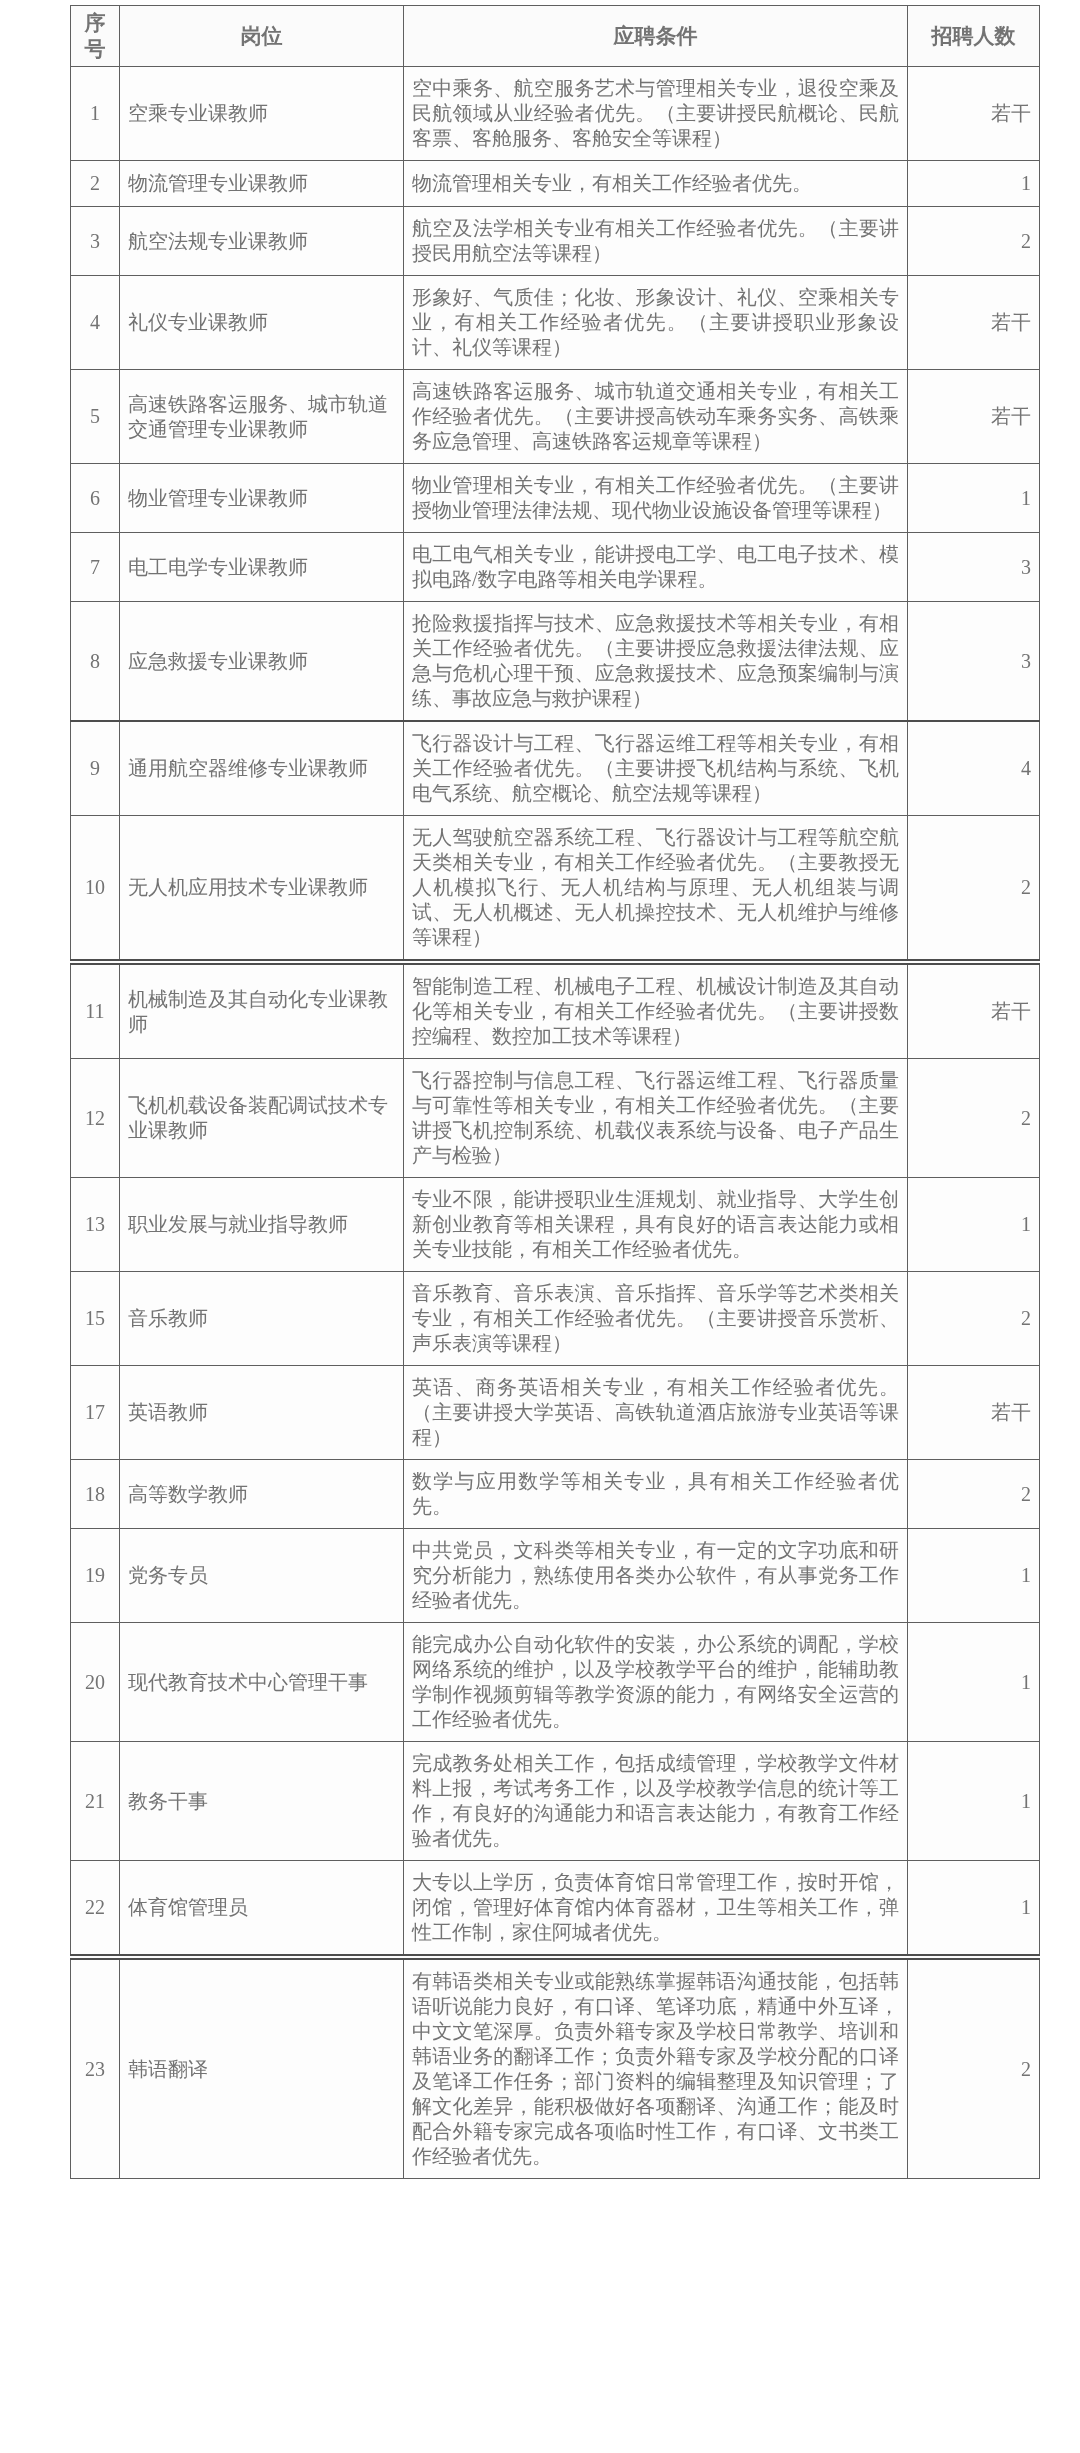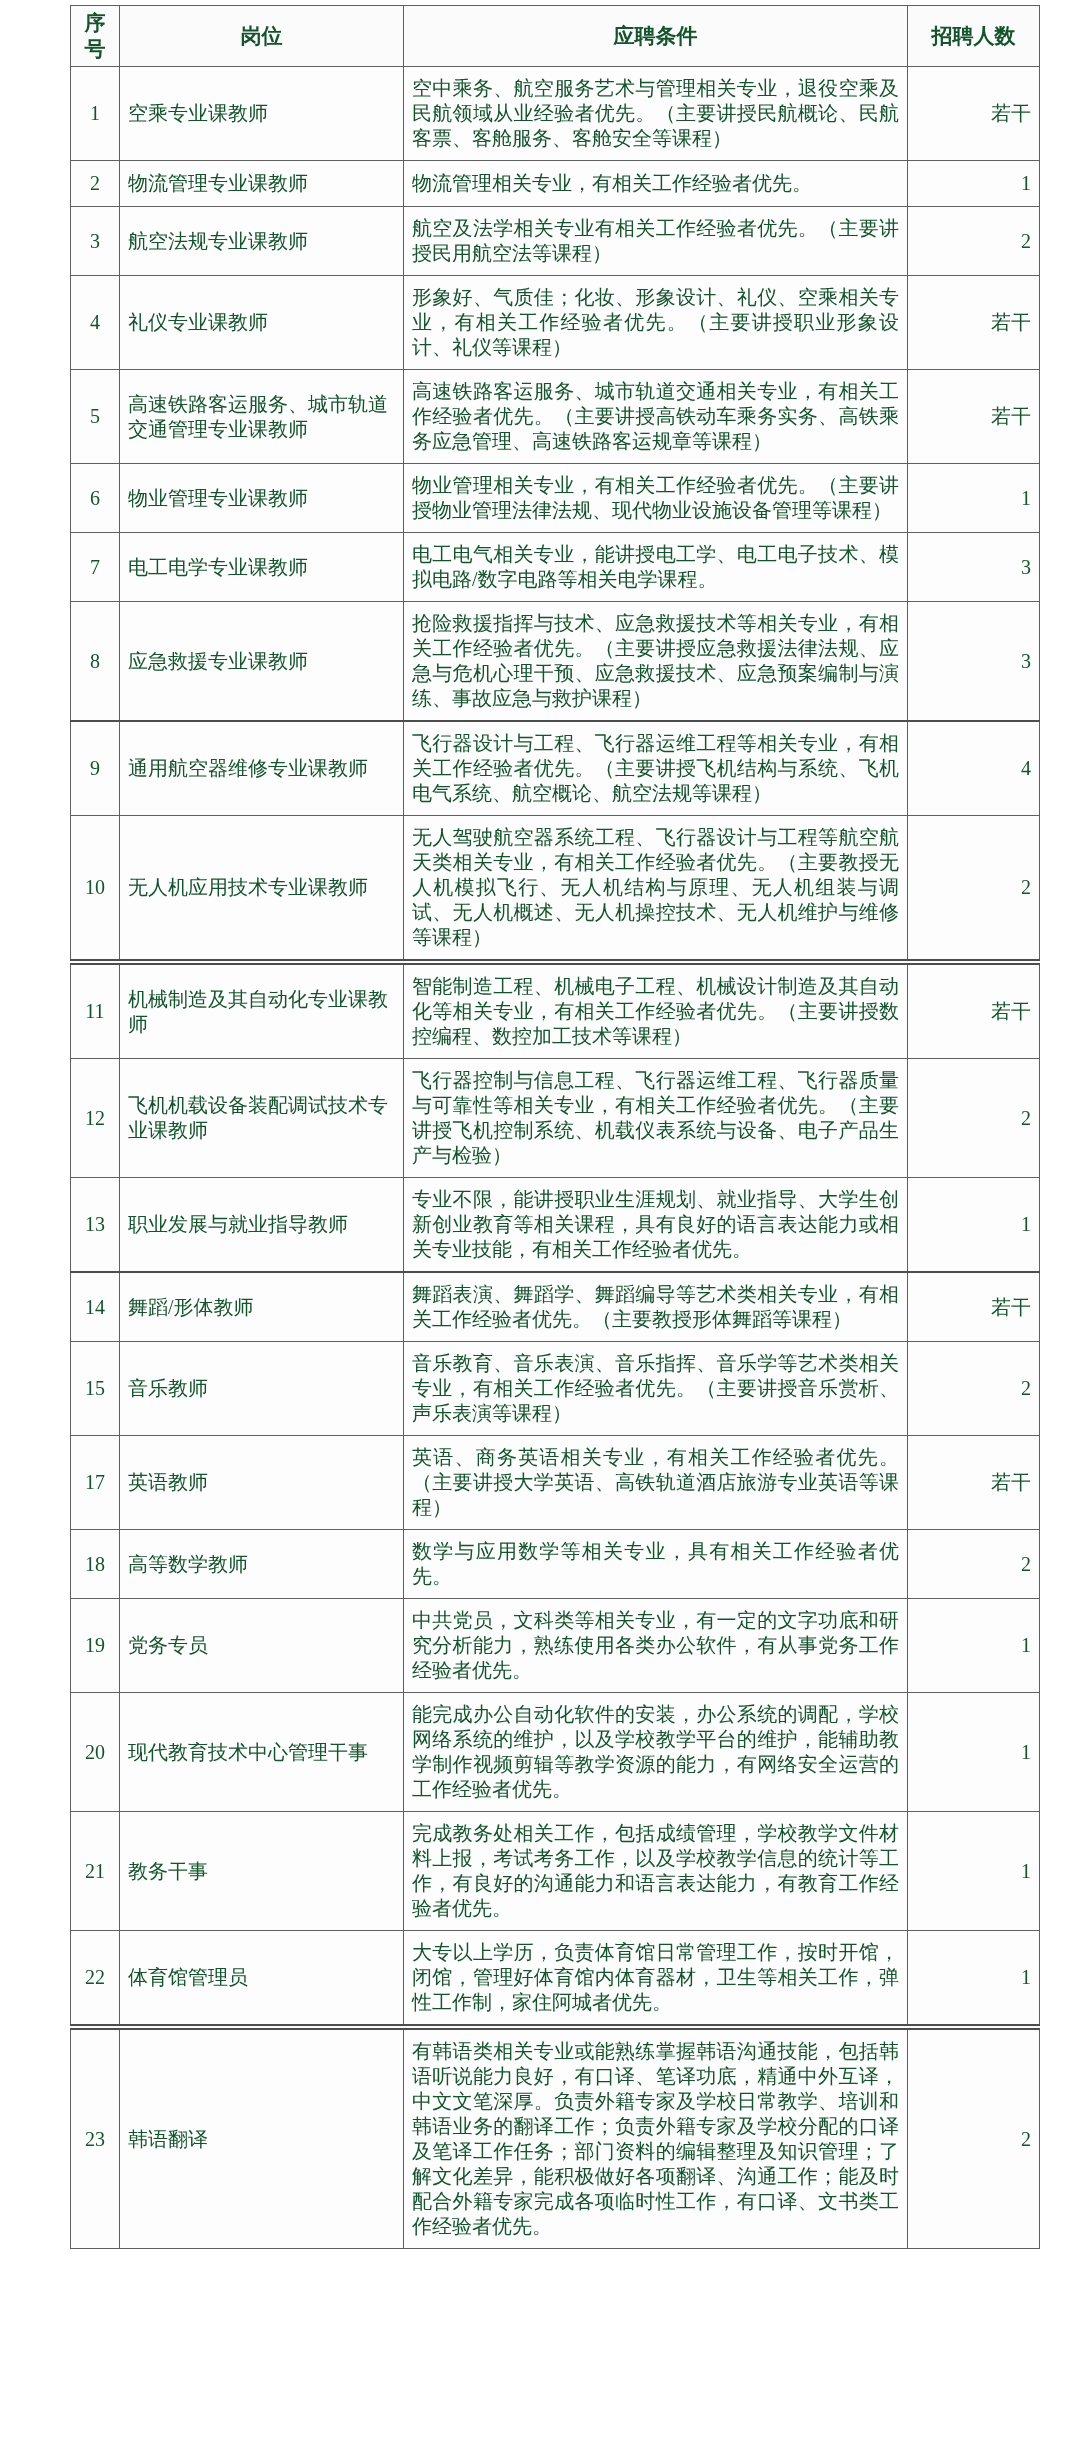--- a/index.html
+++ b/index.html
@@ -11,21 +11,21 @@
     width: 1080px;
     box-sizing: border-box;
     padding: 5px 41px 8px 70px;
     background: #ffffff;
   }
   table.recruit {
     border-collapse: collapse;
     width: 969px;
     table-layout: fixed;
     font-family: "Liberation Serif", "DejaVu Serif", serif;
-    color: #14532d;
+    color: #737373;
     background: #fdfdfd;
   }
   table.recruit th,
   table.recruit td {
     border: 1px solid #5f5f5f;
     vertical-align: middle;
     box-sizing: border-box;
     word-break: break-all;
   }
   table.recruit th {
@@ -141,26 +141,20 @@
     <td class="c-pos">飞机机载设备装配调试技术专业课教师</td>
     <td class="c-req">飞行器控制与信息工程、飞行器运维工程、飞行器质量与可靠性等相关专业，有相关工作经验者优先。（主要讲授飞机控制系统、机载仪表系统与设备、电子产品生产与检验）</td>
     <td class="c-cnt">2</td>
   </tr>
         <tr>
     <td class="c-no">13</td>
     <td class="c-pos">职业发展与就业指导教师</td>
     <td class="c-req">专业不限，能讲授职业生涯规划、就业指导、大学生创新创业教育等相关课程，具有良好的语言表达能力或相关专业技能，有相关工作经验者优先。</td>
     <td class="c-cnt">1</td>
   </tr>
-        <tr class="thick">
-    <td class="c-no">14</td>
-    <td class="c-pos">舞蹈/形体教师</td>
-    <td class="c-req">舞蹈表演、舞蹈学、舞蹈编导等艺术类相关专业，有相关工作经验者优先。（主要教授形体舞蹈等课程）</td>
-    <td class="c-cnt">若干</td>
-  </tr>
         <tr>
     <td class="c-no">15</td>
     <td class="c-pos">音乐教师</td>
     <td class="c-req">音乐教育、音乐表演、音乐指挥、音乐学等艺术类相关专业，有相关工作经验者优先。（主要讲授音乐赏析、声乐表演等课程）</td>
     <td class="c-cnt">2</td>
   </tr>
         <tr>
     <td class="c-no">17</td>
     <td class="c-pos">英语教师</td>
     <td class="c-req">英语、商务英语相关专业，有相关工作经验者优先。（主要讲授大学英语、高铁轨道酒店旅游专业英语等课程）</td>

